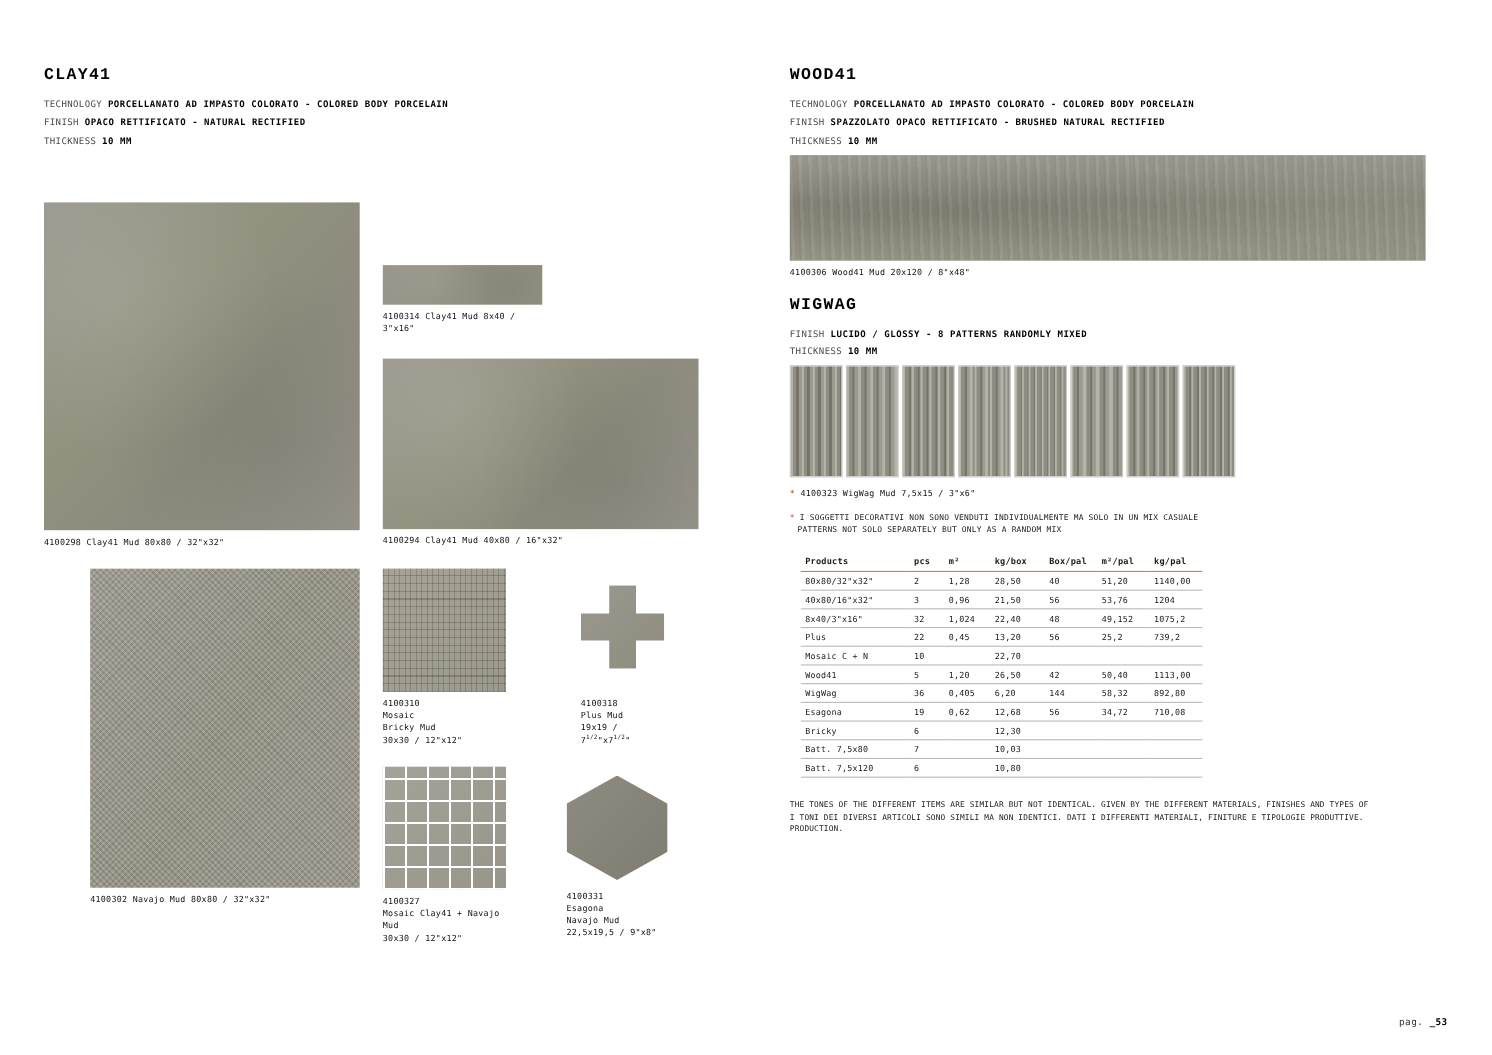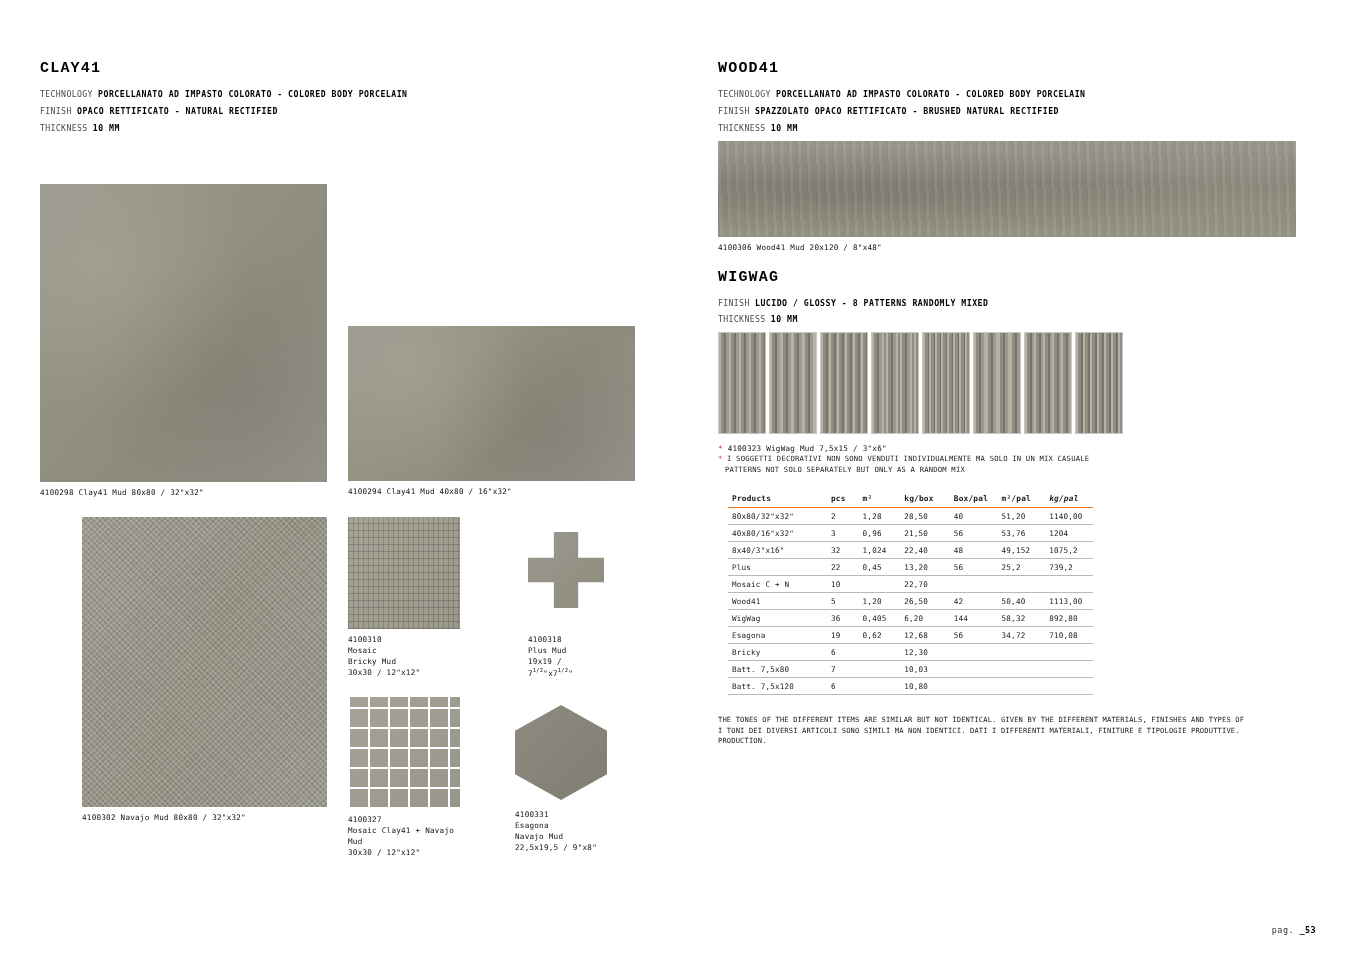--- a/index.html
+++ b/index.html
@@ -169,20 +169,24 @@
     <p class="spec">
       <span>THICKNESS</span>
       <b>10 MM</b>
     </p>
 
     <div class="tile" style="position:absolute; left:0; top:124px; width:287px;">
       <div class="img clay-tex" style="height:298px;"></div>
       <div class="caption">4100298 Clay41 Mud 80x80 / 32"x32"</div>
     </div>
 
+    <div class="tile" style="position:absolute; left:308px; top:181px; width:145px;">
+      <div class="img clay-tex2" style="height:36px;"></div>
+      <div class="caption">4100314 Clay41 Mud 8x40 / 3"x16"</div>
+    </div>
 
     <div class="tile" style="position:absolute; left:308px; top:266px; width:287px;">
       <div class="img clay-tex" style="height:155px;"></div>
       <div class="caption">4100294 Clay41 Mud 40x80 / 16"x32"</div>
     </div>
 
     <div class="tile" style="position:absolute; left:0; top:457px; width:287px;padding-left:42px;">
       <div class="img navajo" style="height:290px;"></div>
       <div class="caption">4100302 Navajo Mud 80x80 / 32"x32"</div>
     </div>
@@ -269,35 +273,35 @@
       <div class="wigwag" style="width:48px; height:102px; background-size: 6px 100%;"></div>
       <div class="wigwag" style="width:48px; height:102px; background-size: 12px 100%;"></div>
       <div class="wigwag" style="width:48px; height:102px; background-size: 9px 100%;"></div>
       <div class="wigwag" style="width:48px; height:102px; background-size: 7px 100%;"></div>
     </div>
 
     <div class="caption" style="margin-top:9px;">
       <span class="note-red">*</span><span> 4100323 WigWag Mud 7,5x15 / 3"x6"</span>
     </div>
 
-    <div class="small-note" style="">
+    <div class="small-note" style="margin-top:12px;">
       <span class="note-red">*</span><span> I SOGGETTI DECORATIVI NON SONO VENDUTI INDIVIDUALMENTE MA SOLO IN UN MIX CASUALE</span>
       <div style="margin-left:7px;">PATTERNS NOT SOLO SEPARATELY BUT ONLY AS A RANDOM MIX</div>
     </div>
 
     <table class="products" style="margin-top:16px;">
       <thead>
         <tr>
           <th style="width:100px;">Products</th>
           <th class="num" style="width:32px;">pcs</th>
           <th class="num" style="width:42px;">m²</th>
           <th class="num" style="width:50px;">kg/box</th>
           <th class="num" style="width:48px;">Box/pal</th>
           <th class="num" style="width:48px;">m²/pal</th>
-          <th class="num" style="width:48px;font-style:italic;">kg/pal</th>
+          <th class="num" style="width:48px;">kg/pal</th>
         </tr>
       </thead>
       <tbody>
         <tr>
           <td>80x80/32"x32"</td>
           <td class="num">2</td>
           <td class="num">1,28</td>
           <td class="num">28,50</td>
           <td class="num">40</td>
           <td class="num">51,20</td>

